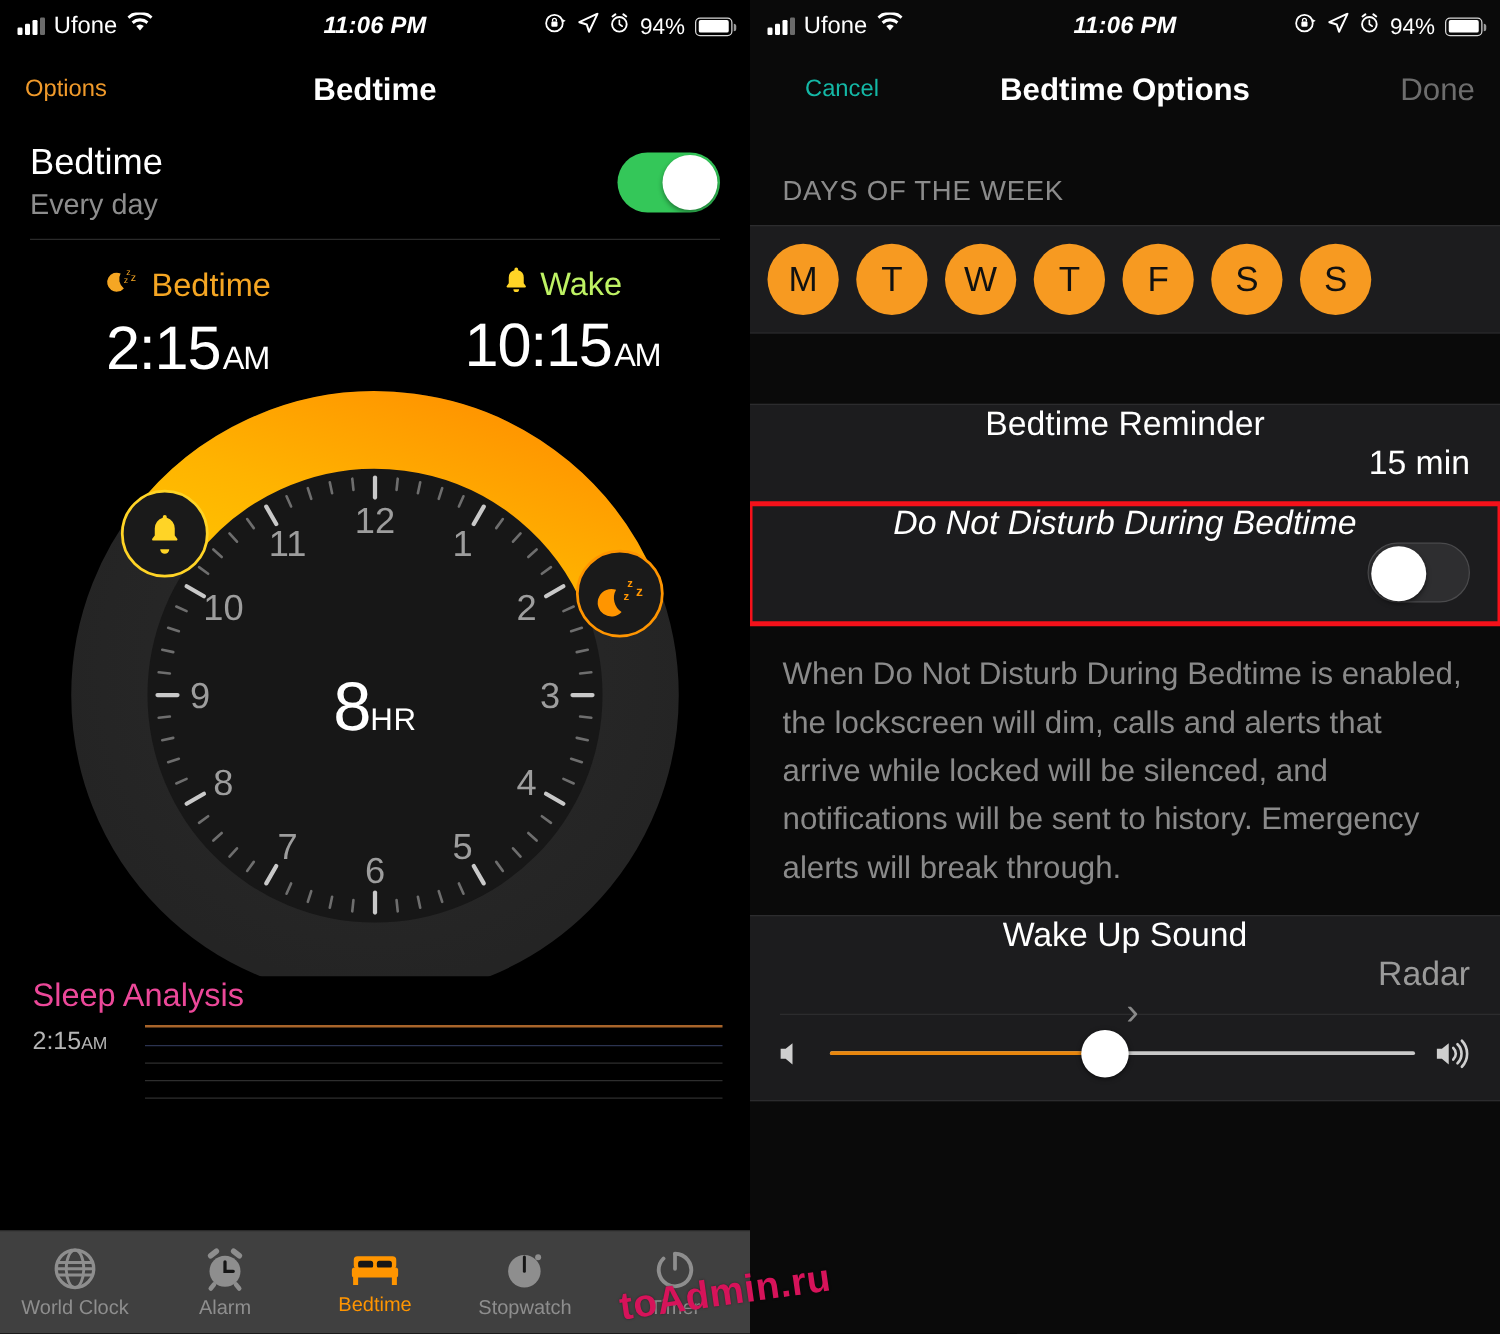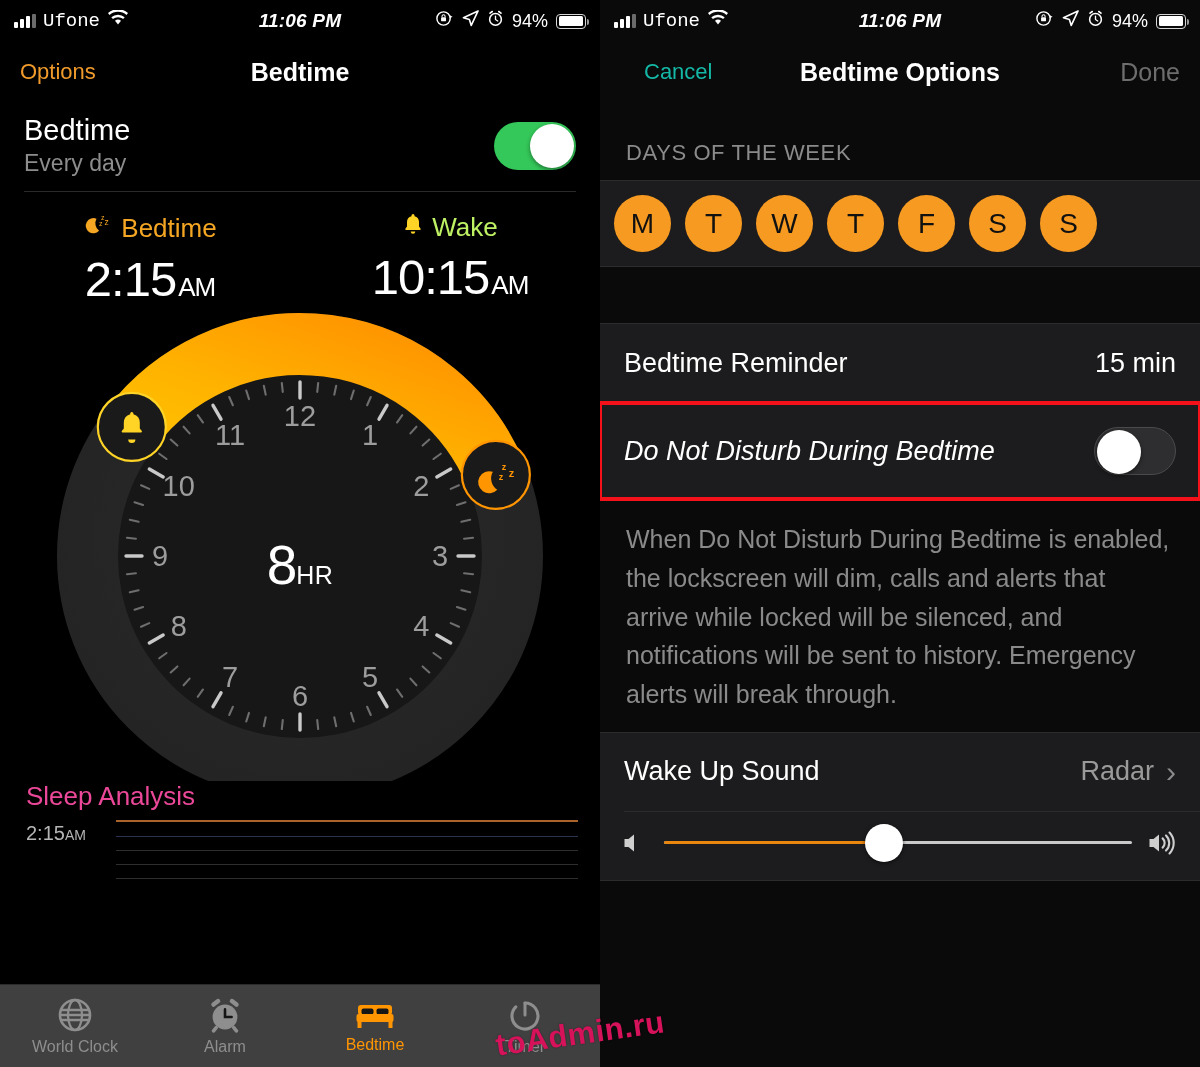--- a/index.html
+++ b/index.html
@@ -3,38 +3,38 @@
 <meta charset="utf-8">
 <style>
   html,body{margin:0;padding:0;background:#000;}
   body{width:1200px;height:1067px;overflow:hidden;font-family:"Liberation Sans",sans-serif;-webkit-font-smoothing:antialiased;}
   .screen{position:relative;width:1200px;height:1067px;display:flex;background:#000;}
   .panel{position:relative;width:600px;height:1067px;background:#000;overflow:hidden;}
   .panel.right{background:#0a0a0a;}
 
   
   .statusbar{position:relative;height:42px;display:flex;align-items:center;padding:0 14px;color:#fff;font-size:19px;font-weight:600;}
-  .sb-left{display:flex;align-items:center;gap:7px;font-family:Liberation Mono, monospace;}
+  .sb-left{display:flex;align-items:center;gap:7px;}
   .sb-mid{position:absolute;left:0;right:0;text-align:center;font-size:19px;font-weight:600;letter-spacing:.2px;pointer-events:none;font-style:italic;}
   .sb-right{margin-left:auto;display:flex;align-items:center;gap:8px;position:relative;z-index:2;}
   .bars{display:flex;align-items:flex-end;gap:2px;height:14px;}
   .bars i{display:block;width:4px;background:#fff;border-radius:1px;}
   .bars i:nth-child(1){height:6px}
   .bars i:nth-child(2){height:9px}
   .bars i:nth-child(3){height:12px}
   .bars i:nth-child(4){height:14px;background:#6b6b6b}
   .carrier{font-size:19px;font-weight:500;}
   .pct{font-size:18px;font-weight:500;}
   .battery{width:30px;height:15px;border:1.6px solid #d7d7d7;border-radius:4px;position:relative;padding:1.6px;box-sizing:border-box;}
   .battery::after{content:"";position:absolute;right:-4px;top:4px;width:2.4px;height:6px;background:#9a9a9a;border-radius:0 2px 2px 0;}
   .battery i{display:block;height:100%;width:100%;background:#fff;border-radius:1.5px;}
 
   
   .navbar{position:relative;height:60px;display:flex;align-items:center;padding:0 20px;}
-  .nav-left{font-size:22px;color:#f09a2b;font-weight:400;z-index:2;}
+  .nav-left{font-size:19px;color:#f09a2b;font-weight:400;z-index:2;}
   .nav-left.cancel{color:#14b8a6;margin-left:24px;}
   .nav-title{position:absolute;left:0;right:0;text-align:center;font-size:25px;color:#fff;font-weight:700;pointer-events:none;}
   .nav-right{margin-left:auto;font-size:25px;color:#6d6d6d;font-weight:400;z-index:2;}
 
   
   .bt-row{display:flex;align-items:center;padding:12px 24px 14px 24px;}
   .bt-texts{display:flex;flex-direction:column;}
   .bt-title{font-size:29px;color:#fff;font-weight:400;line-height:1.15;}
   .bt-sub{font-size:23px;color:#8d8d8d;font-weight:400;margin-top:3px;}
   .toggle{margin-left:auto;width:82px;height:48px;border-radius:24px;position:relative;}
@@ -75,21 +75,21 @@
   .tab.active{color:#ff9500;}
   .tab .lbl{font-size:16px;font-weight:500;}
   .tab svg{display:block;}
 
   
   .sec-header{font-size:22px;color:#8b8b8b;letter-spacing:.6px;padding:38px 0 14px 26px;}
   .days{background:#1c1c1e;border-top:1px solid #2c2c2e;border-bottom:1px solid #2c2c2e;padding:14px 0 14px 14px;display:flex;gap:14px;overflow:hidden;}
   .day{width:57px;height:57px;min-width:57px;border-radius:50%;background:#f79a21;color:#111;display:flex;align-items:center;justify-content:center;font-size:28px;font-weight:400;}
   .gap{height:56px;background:#0a0a0a;}
   .grp{background:#1c1c1e;border-top:1px solid #2c2c2e;border-bottom:1px solid #2c2c2e;}
-  .cell{display:flex;align-items:center;padding:0 24px;height:78px;}
+  .cell{display:flex;align-items:center;padding:0 24px;height:78px;flex-direction:column;}
   .cell .label{font-size:27px;color:#fff;font-weight:400;}
   .cell .value{margin-left:auto;font-size:27px;color:#fff;font-weight:400;}
   .cell .value.muted{color:#9a9a9a;}
   .divider{height:1px;background:#2c2c2e;margin-left:24px;}
   .toggle.off{width:82px;height:48px;border-radius:24px;background:#2e2e30;border:1px solid #4a4a4c;box-sizing:border-box;}
   .toggle.off .knob{position:absolute;left:2px;top:2px;width:44px;height:44px;border-radius:50%;background:#fff;box-shadow:0 2px 4px rgba(0,0,0,.5);}
   .highlight{position:relative;outline:4px solid #f5111a;outline-offset:-2px;font-style:italic;}
   .footnote{padding:20px 26px 18px 26px;font-size:25px;line-height:1.55;color:#8a8a8a;}
   .chev{margin-left:12px;font-size:30px;color:#8a8a8a;line-height:1;}
   .volrow{display:flex;align-items:center;padding:16px 22px 22px 22px;gap:16px;}
@@ -365,20 +365,30 @@
               <rect x="1.5" y="15" width="37" height="8" rx="2" fill="currentColor"></rect>
               <rect x="2.5" y="22" width="4" height="7" fill="currentColor"></rect>
               <rect x="33.5" y="22" width="4" height="7" fill="currentColor"></rect>
             </svg>
         </span>
         <span class="lbl">Bedtime</span>
       </div>
       <div class="tab">
         <span>
           <svg width="36" height="36" viewBox="0 0 36 36">
+              <circle cx="17.5" cy="20" r="13" fill="currentColor"></circle>
+              <path d="M17.5 8.5V20" stroke="#161616" stroke-width="2.4" stroke-linecap="round"></path>
+              <circle cx="28.5" cy="8.8" r="2.4" fill="currentColor"></circle>
+            </svg>
+        </span>
+        <span class="lbl">Stopwatch</span>
+      </div>
+      <div class="tab">
+        <span>
+          <svg width="36" height="36" viewBox="0 0 36 36">
               <path d="M18 6a13 13 0 1 1-9.2 3.8" fill="none" stroke="currentColor" stroke-width="3.1" stroke-linecap="round"></path>
               <path d="M18 6v12" stroke="currentColor" stroke-width="3" stroke-linecap="round"></path>
             </svg>
         </span>
         <span class="lbl">Timer</span>
       </div>
     </div>
   </div>
 
   <div class="panel right">

